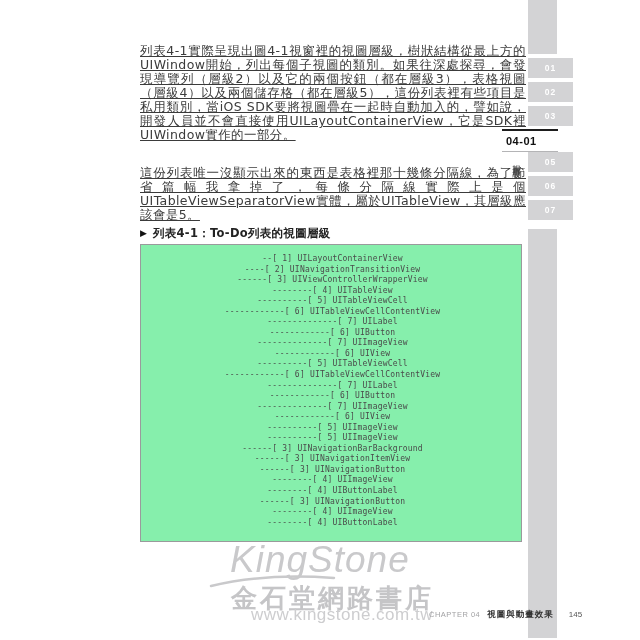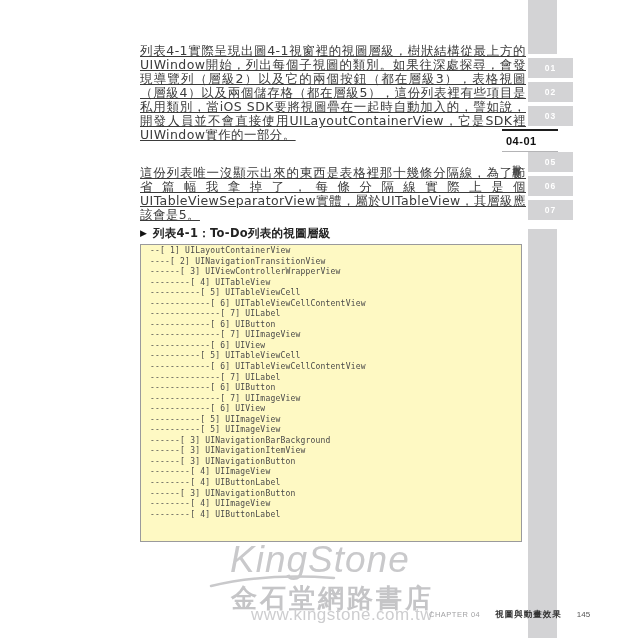--- a/index.html
+++ b/index.html
@@ -26,22 +26,22 @@
   #caption-row {
     position:absolute; left:140px; top:226px; width:386px;
     display:flex; align-items:center; gap:6px;
   }
   #caption-marker { font-size:9px; color:#111; line-height:1; }
   #caption-text { font-size:11.5px; font-weight:bold; color:#222; letter-spacing:0.3px; }
 
   
   #code-box {
     position:absolute; left:140px; top:244px; width:382px; height:298px;
-    border:1px solid #9a9a9c; background:#fef9c3;
-    padding:1px 6px 0 9px; overflow:hidden;
+    border:1px solid #9a9a9c; background:#86efac;
+    padding:9px 6px 0 9px; overflow:hidden;text-align:center;
   }
   .code-line {
     font-family:"DejaVu Sans Mono","Liberation Mono",monospace;
     font-size:8px; line-height:10.55px; color:#4a4a4a;
     white-space:pre; letter-spacing:0.2px;
   }
 
   
   .tab-strip-seg { position:absolute; left:528px; width:29px; background:#d3d3d5; }
   #tab-blank-top { top:0; height:54px; }
@@ -87,21 +87,21 @@
     font-family:"Liberation Sans",sans-serif;
   }
 
   
   #footer {
     position:absolute; left:397px; top:609px;
     display:flex; align-items:baseline; white-space:nowrap;padding-left:32px;
   }
   #footer-chapter { font-size:7.5px; color:#a2a2a4; letter-spacing:0.5px;
     font-family:"Liberation Sans",sans-serif; }
-  #footer-section { font-size:8.5px; font-weight:bold; color:#333; margin-left:15px; letter-spacing:1px; }
+  #footer-section { font-size:8.5px; font-weight:bold; color:#333; margin-left:7px; letter-spacing:1px; }
   #footer-page { font-size:8px; color:#555; margin-left:15px;
     font-family:"Liberation Sans",sans-serif; }
 </style>
 </head>
 <body>
 
 <div id="page">
 
   <p class="para" id="para-1">列表4-1實際呈現出圖4-1視窗裡的視圖層級，樹狀結構從最上方的UIWindow開始，列出每個子視圖的類別。如果往深處探尋，會發現導覽列（層級2）以及它的兩個按鈕（都在層級3），表格視圖（層級4）以及兩個儲存格（都在層級5），這份列表裡有些項目是私用類別，當iOS SDK要將視圖疊在一起時自動加入的，譬如說，開發人員並不會直接使用UILayoutContainerView，它是SDK裡UIWindow實作的一部分。</p>
   <p class="para" id="para-2">這份列表唯一沒顯示出來的東西是表格裡那十幾條分隔線，為了節省篇幅我拿掉了，每條分隔線實際上是個UITableViewSeparatorView實體，屬於UITableView，其層級應該會是5。</p>

